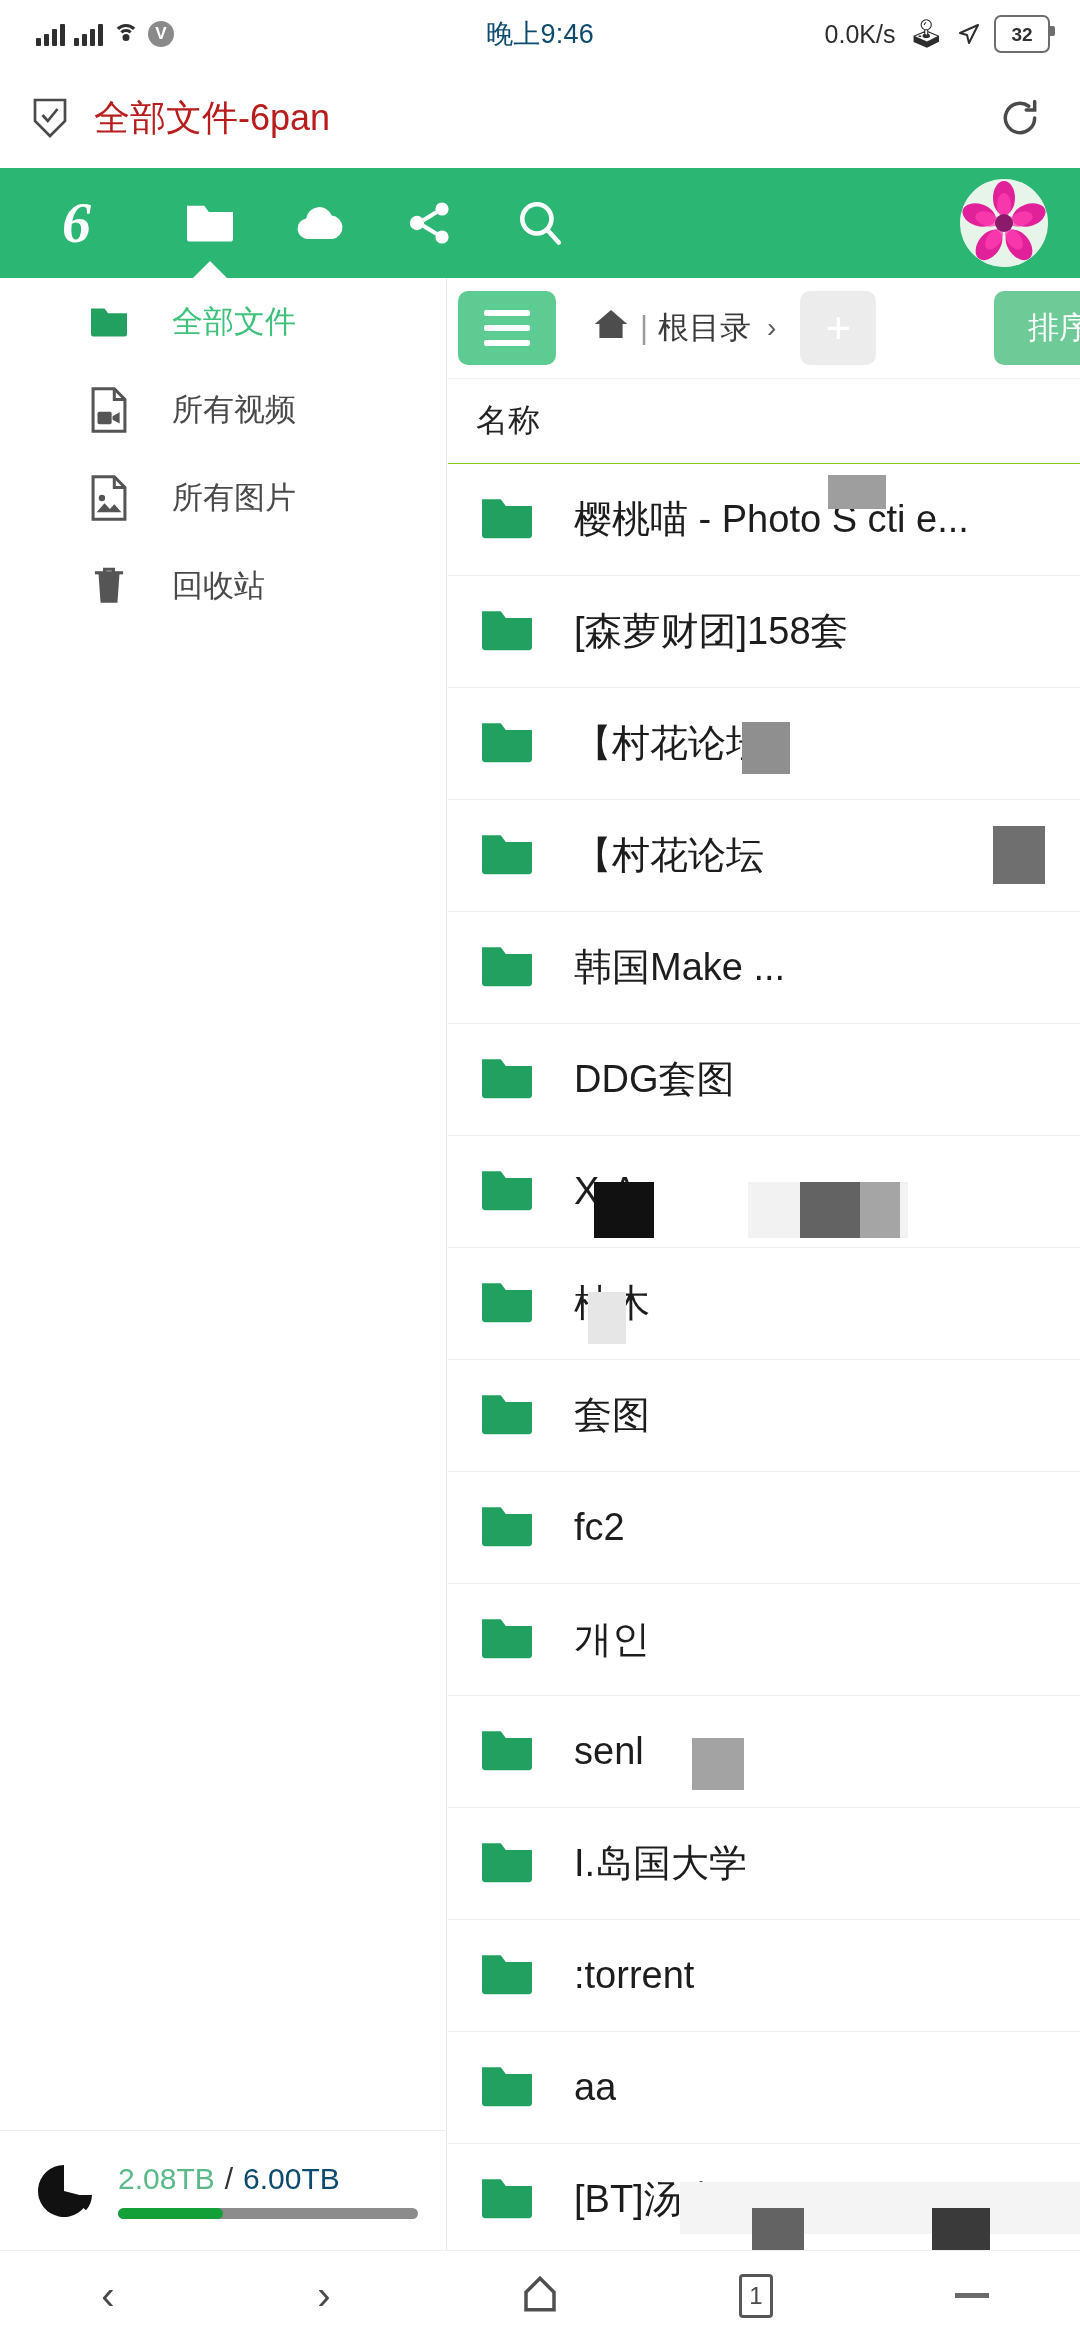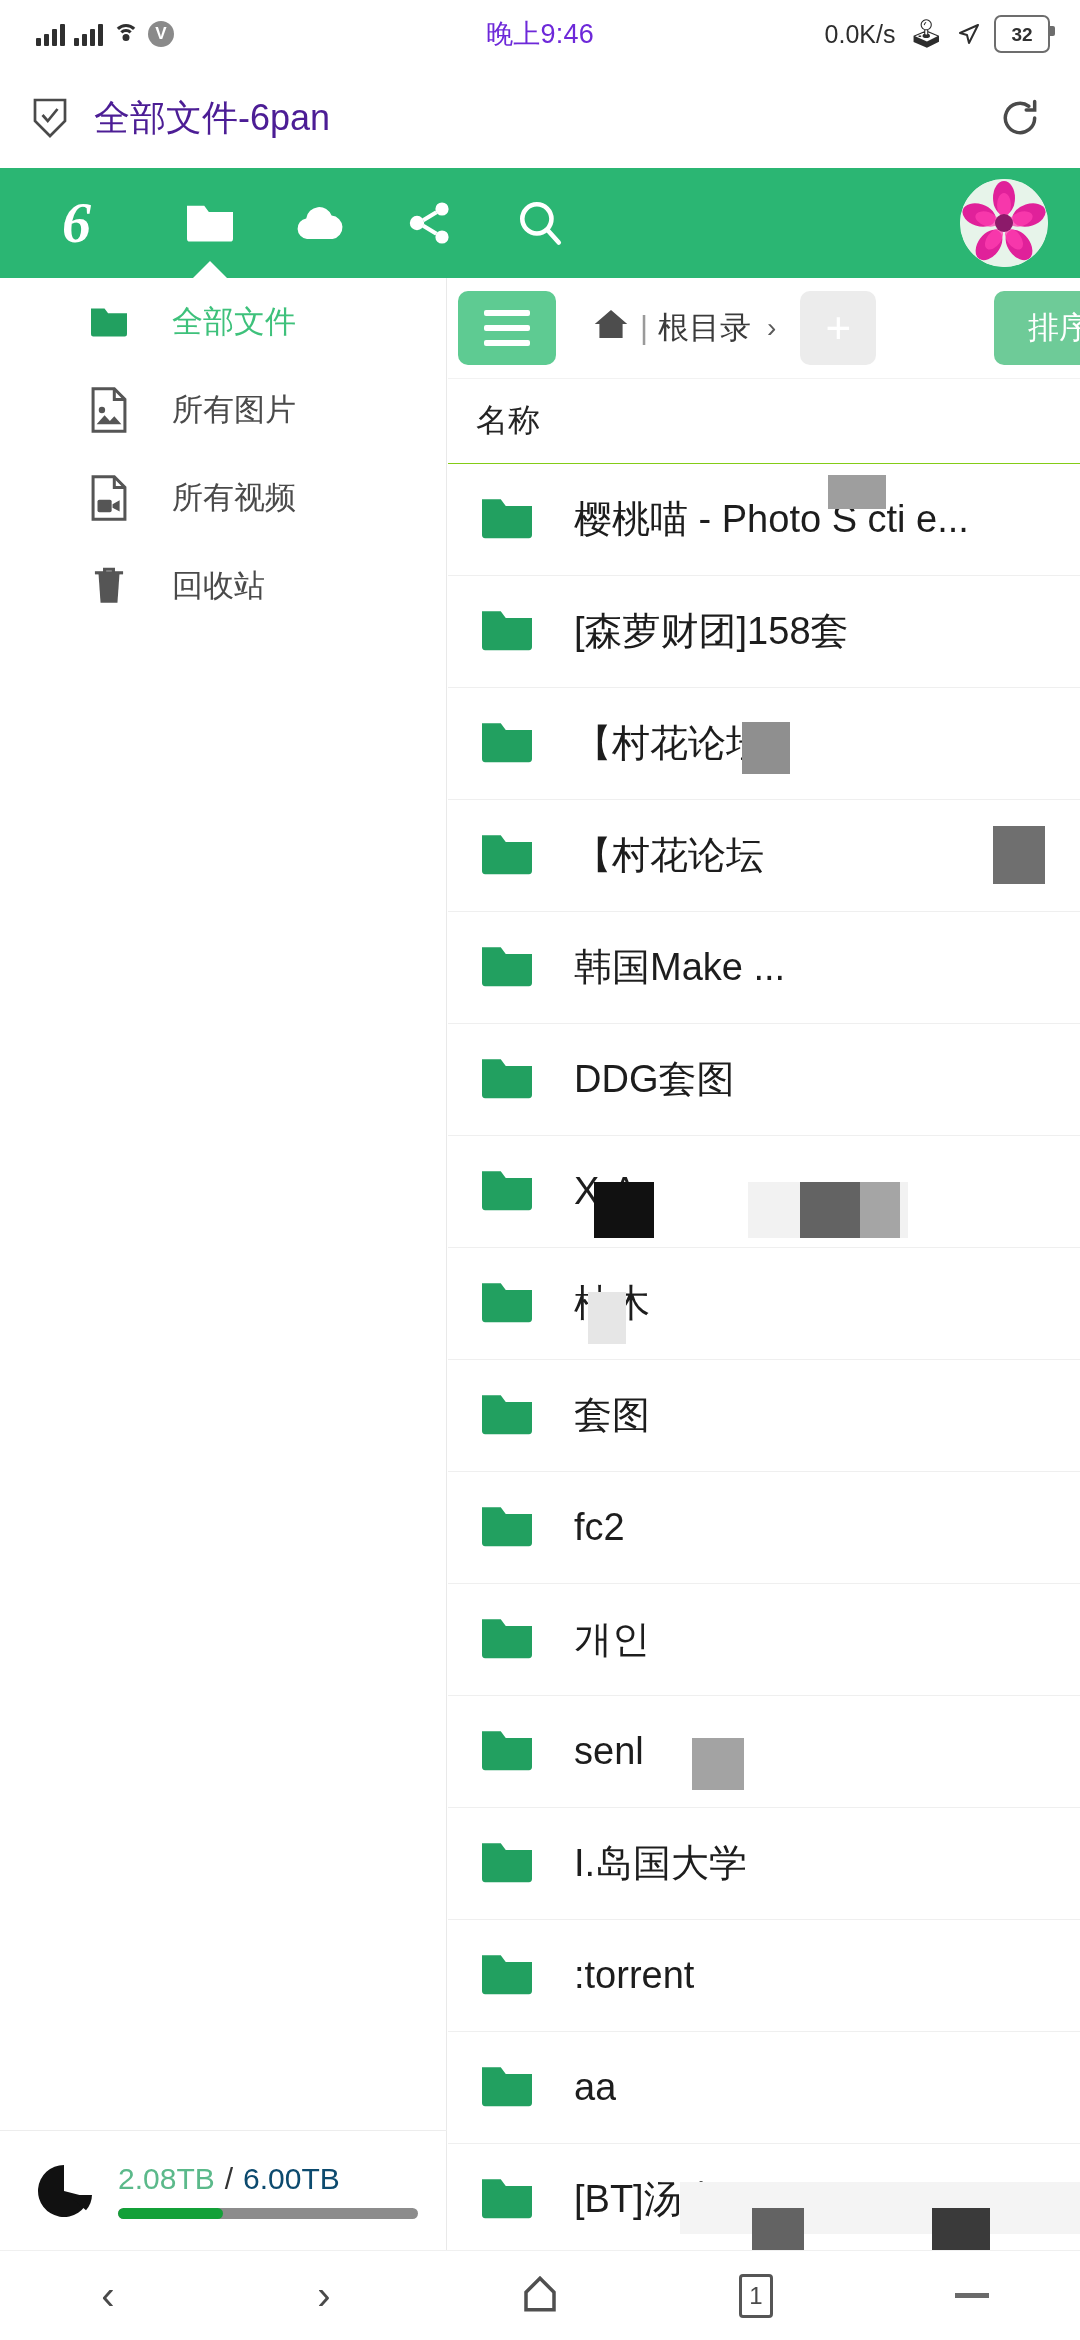--- a/index.html
+++ b/index.html
@@ -28,41 +28,41 @@
     border:3px solid #2f2f2f; border-bottom-color:transparent;
     border-left-color:transparent; border-right-color:transparent;
     border-radius:50%; }
   .wifi span.a{ width:26px; height:26px; top:1px;}
   .wifi span.b{ width:16px; height:16px; top:6px;}
   .wifi span.c{ width:7px;  height:7px;  top:11px; border-bottom-color:#2f2f2f;
     border-left-color:#2f2f2f; border-right-color:#2f2f2f; background:#2f2f2f;}
   .vbadge{ width:26px; height:26px; border-radius:50%; background:#8a8a8a;
     color:#fff; font-size:17px; line-height:26px; text-align:center; font-weight:700;}
   .sb-time{ position:absolute; left:50%; transform:translateX(-50%);
-    font-size:27px; color:#6d28d9; letter-spacing:.2px;}
+    font-size:27px; color:#0c4a6e; letter-spacing:.2px;}
   .sb-right{ position:absolute; right:30px; display:flex; align-items:center; gap:13px;}
   .netspeed{ font-size:25px; color:#2d2d2d;}
   .bt{ font-size:28px; color:#2d2d2d; line-height:1;}
   .loc{ width:24px; height:24px; }
   .battery{ width:56px; height:28px; border:2.5px solid #6d6d6d; border-radius:7px;
     position:relative; display:flex; align-items:center; padding:17px;}
   .battery:after{ content:""; position:absolute; right:-7px; top:9px;
     width:5px; height:10px; background:#6d6d6d; border-radius:0 2px 2px 0;}
   .battery .fill{ background:#9a9a9a; height:100%; border-radius:3px; }
   .battery .num{ position:absolute; left:0; right:0; text-align:center;
     font-size:19px; color:#303030; font-weight:600; line-height:23px;}
 
   
   .titlebar{
     position:absolute; left:0; top:68px; width:1080px; height:100px;
     display:flex; align-items:center; background:#fff;
   }
   .shield{ width:36px; height:42px; margin-left:32px; position:relative;}
   .reload{ position:absolute; right:38px; width:44px; height:44px;}
-  .title-txt{ margin-left:26px; font-size:36px; color:#4c1d95; }
+  .title-txt{ margin-left:26px; font-size:36px; color:#b91c1c; }
 
   
   .greenbar{
     position:absolute; left:0; top:168px; width:1080px; height:110px;
     background:#2bb673; display:flex; align-items:center;
   }
   .logo6{ margin-left:62px; font-size:58px; color:#fff; font-weight:700;
     font-family:"Liberation Serif",serif; font-style:italic; line-height:1;}
   .gb-icons{ display:flex; align-items:center; gap:0; margin-left:64px;}
   .gb-item{ width:110px; height:110px; display:flex; align-items:center;
@@ -269,36 +269,36 @@
             <path d="M2 3 h9 l2.4 3.2 H26 v14 a1.5 1.5 0 0 1 -1.5 1.5 H3.5 A1.5 1.5 0 0 1 2 20.2 Z" fill="#22a060"></path>
           </svg>
       </span>
       <span class="lbl">全部文件</span>
     </div>
     <div class="side-item">
       <span class="ico">
         <svg width="40" height="46" viewBox="0 0 22 26">
           <path d="M2 1 h12 l6 6 v18 H2 Z" fill="none" stroke="#555" stroke-width="1.7"></path>
           <path d="M14 1 v6 h6" fill="none" stroke="#555" stroke-width="1.7"></path>
-          <circle cx="7" cy="13" r="1.8" fill="#555"></circle>
-          <path d="M4 21 l4.5 -5 3 3.2 2.5 -2.6 4 4.4 Z" fill="#555"></path>
-        </svg>
-      </span>
-      <span class="lbl">所有图片</span>
+          <rect x="4.5" y="14" width="8" height="7" rx="1" fill="#555"></rect>
+          <path d="M13 16.5 l4 -2.2 v6.4 l-4 -2.2 Z" fill="#555"></path>
+        </svg>
+      </span>
+      <span class="lbl">所有视频</span>
     </div>
     <div class="side-item">
       <span class="ico">
         <svg width="40" height="46" viewBox="0 0 22 26">
           <path d="M2 1 h12 l6 6 v18 H2 Z" fill="none" stroke="#555" stroke-width="1.7"></path>
           <path d="M14 1 v6 h6" fill="none" stroke="#555" stroke-width="1.7"></path>
-          <rect x="4.5" y="14" width="8" height="7" rx="1" fill="#555"></rect>
-          <path d="M13 16.5 l4 -2.2 v6.4 l-4 -2.2 Z" fill="#555"></path>
-        </svg>
-      </span>
-      <span class="lbl">所有视频</span>
+          <circle cx="7" cy="13" r="1.8" fill="#555"></circle>
+          <path d="M4 21 l4.5 -5 3 3.2 2.5 -2.6 4 4.4 Z" fill="#555"></path>
+        </svg>
+      </span>
+      <span class="lbl">所有图片</span>
     </div>
     <div class="side-item">
       <span class="ico">
         <svg width="36" height="44" viewBox="0 0 20 25">
           <path d="M2 5 h16" stroke="#555" stroke-width="1.8"></path>
           <path d="M7.5 5 V3 h5 v2" fill="none" stroke="#555" stroke-width="1.8"></path>
           <path d="M4 5 l1.2 17 h9.6 L16 5 Z" fill="#555"></path>
         </svg>
       </span>
       <span class="lbl">回收站</span>

